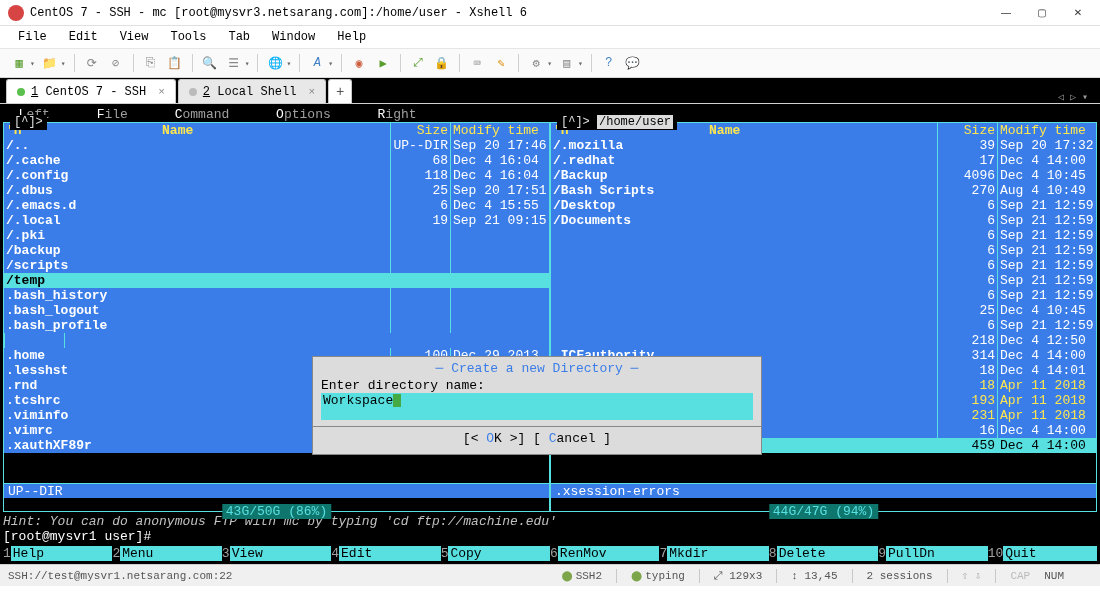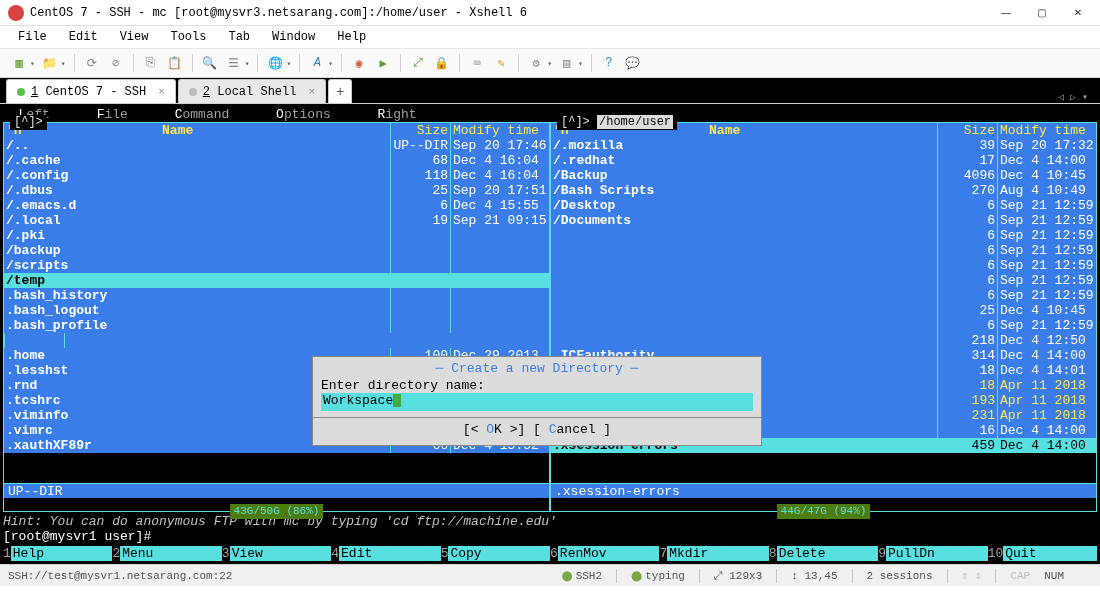--- a/index.html
+++ b/index.html
@@ -36,34 +36,34 @@
 .panel .hdrrow{ display:flex; background:#3a7de8; color:#ffe64f; height:15px; overflow:hidden;}
 .col-n{ width:386px; padding-left:2px; text-align:left;font-weight:bold;}
 .col-s{ width:60px; border-left:1px solid #58e0e0; text-align:right; padding-right:2px;}
 .col-m{ width:98px; border-left:1px solid #58e0e0; padding-left:2px;}
 .panel .body{ height:345px; overflow:hidden;}
 .row{ display:flex; height:15px; background:#3a7de8; color:#fff;}
 .row.sel{ background:#58e0e0; color:#000;}
 .row.marked{ color:#ffe64f;}
 .row .c{ overflow:hidden; white-space:nowrap;}
 .panel .footer{ height:15px; border-top:1px solid #58e0e0; background:#3a7de8; color:#fff; padding-left:4px;}
-.panel .sizebar{ position:absolute; bottom:-8px; left:50%; transform:translateX(-50%); background:#4d7c0f; color:#58e0e0; padding:0 4px; font-size:11px;}
+.panel .sizebar{ position:absolute; bottom:-8px; left:50%; transform:translateX(-50%); background:#0f766e; color:#58e0e0; padding:0 4px; font-size:13px;}
 
 .hintline{ color:#c0c0c0; margin-top:2px;font-style:italic;}
 .promptline{ color:#c0c0c0;}
 .promptline .b{ color:#fff;}
 .fkeys{ display:flex; margin-top:2px;}
 .fk{ flex:1; display:flex;}
 .fk .num{ color:#a0a0a0;}
 .fk .lbl{ background:#58e0e0; color:#000; flex:1; padding-left:2px;}
 
 .dialog{ position:absolute; top:252px; left:312px; width:450px; background:#dcdcdc; color:#000; border:1px solid #888; padding:4px 8px 8px 8px;}
 .dialog .dtitle{ text-align:center; color:#3a7de8; margin-bottom:2px;}
 .dialog .dmsg{ color:#000;}
-.dialog .dinput{ background:#58e0e0; color:#000; height:18px; padding-left:2px;}
+.dialog .dinput{ background:#58e0e0; color:#000; height:27px; padding-left:2px;}
 .dialog .dinput .cursor{ background:#4a4; display:inline-block; width:8px; height:13px; vertical-align:middle;}
 .dialog hr{ border:none; border-top:1px solid #888; margin:6px -8px 4px -8px;}
 .dialog .btns{ text-align:center;}
 .dialog .btns .hot{ color:#3a7de8;}
 
 .statusbar{ height:22px; background:#f0f0f0; border-top:1px solid #d0d0d0; display:flex; align-items:center; font-family:"Segoe UI",sans-serif; font-size:11px; color:#555; padding:0 8px; gap:14px;}
 .statusbar .sep2{ width:1px; height:14px; background:#c8c8c8;}
 .statusbar .sp{flex:1;}
 .statusbar .ic{color:#7da64a;font-size:10px;margin-right:3px;}
 </style>

